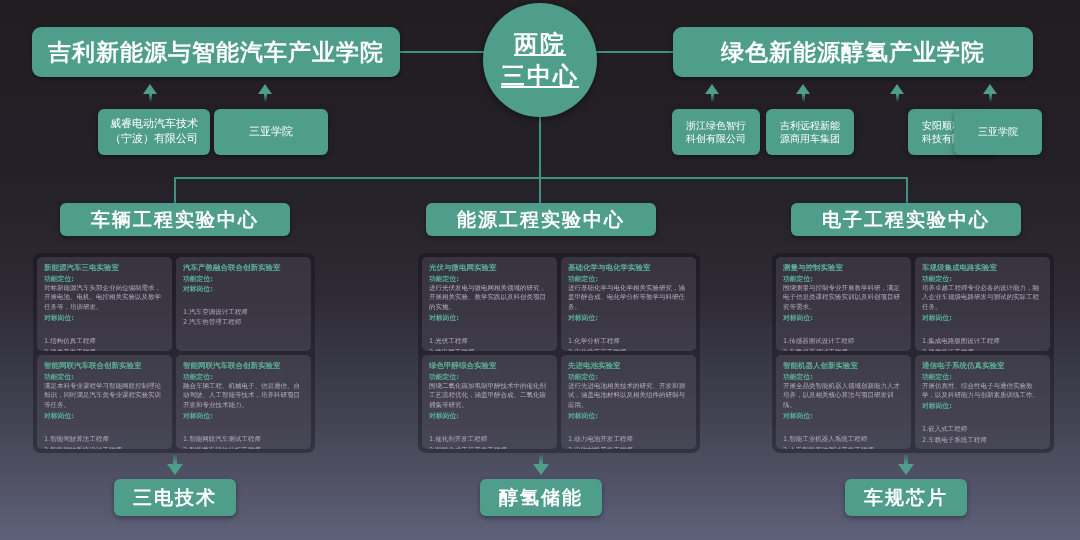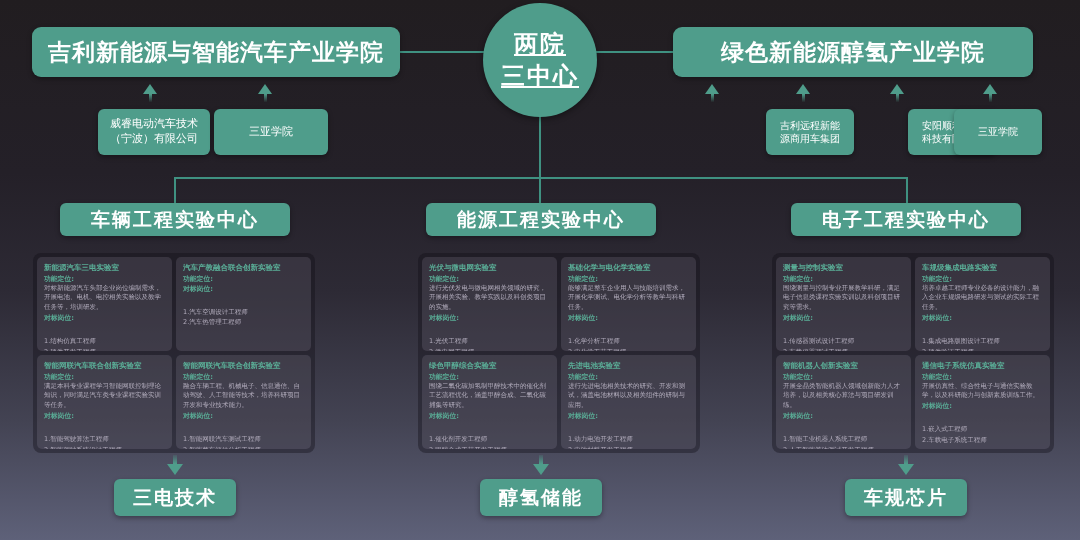--- a/index.html
+++ b/index.html
@@ -93,20 +93,22 @@
     </div>
   <div class="arr" style="left:983px;top:84px">
     <div class="head-up"></div>
       <div class="stem-up"></div>
     </div>
 
   <div class="gbox partner" style="left:98px;top:109px;width:112px;height:46px;white-space:pre-line">威睿电动汽车技术
 （宁波）有限公司</div>
   <div class="gbox partner" style="left:214px;top:109px;width:114px;height:46px">三亚学院</div>
 
+  <div class="gbox partner small" style="left:672px;top:109px;width:88px;height:46px;white-space:pre-line">浙江绿色智行
+科创有限公司</div>
   <div class="gbox partner small" style="left:766px;top:109px;width:88px;height:46px;white-space:pre-line">吉利远程新能
 源商用车集团</div>
   <div class="gbox partner small" style="left:908px;top:109px;width:88px;height:46px;white-space:pre-line">安阳顺利环保
 科技有限公司</div>
   <div class="gbox partner small" style="left:954px;top:109px;width:88px;height:46px">三亚学院</div>
 
   <div class="gbox center-box" style="left:60px;top:203px;width:230px;height:33px">车辆工程实验中心</div>
   <div class="gbox center-box" style="left:791px;top:203px;width:230px;height:33px">电子工程实验中心</div>
   <div class="gbox center-box" style="left:426px;top:203px;width:230px;height:33px">能源工程实验中心</div>
 
@@ -152,21 +154,21 @@
       <div class="t">光伏与微电网实验室</div>
       <div class="lbl">功能定位:</div>
       <div class="body">进行光伏发电与微电网相关领域的研究，开展相关实验、教学实践以及科创类项目的实施。</div>
       <div class="lbl">对标岗位:</div>
       <div class="pos">1.光伏工程师
 2.微电网工程师</div>
     </div>
     <div class="lab">
       <div class="t">基础化学与电化学实验室</div>
       <div class="lbl">功能定位:</div>
-      <div class="body">能够满足整车企业用人与技能培训需求，开展化学测试、电化学分析等教学与科研任务。</div>
+      <div class="body">进行基础化学与电化学相关实验研究，涵盖甲醇合成、电化学分析等教学与科研任务。</div>
       <div class="lbl">对标岗位:</div>
       <div class="pos">1.化学分析工程师
 2.电化学工艺工程师</div>
     </div>
     <div class="lab">
       <div class="t">绿色甲醇综合实验室</div>
       <div class="lbl">功能定位:</div>
       <div class="body">围绕二氧化碳加氢制甲醇技术中的催化剂工艺流程优化，涵盖甲醇合成、二氧化碳捕集等研究。</div>
       <div class="lbl">对标岗位:</div>
       <div class="pos">1.催化剂开发工程师

